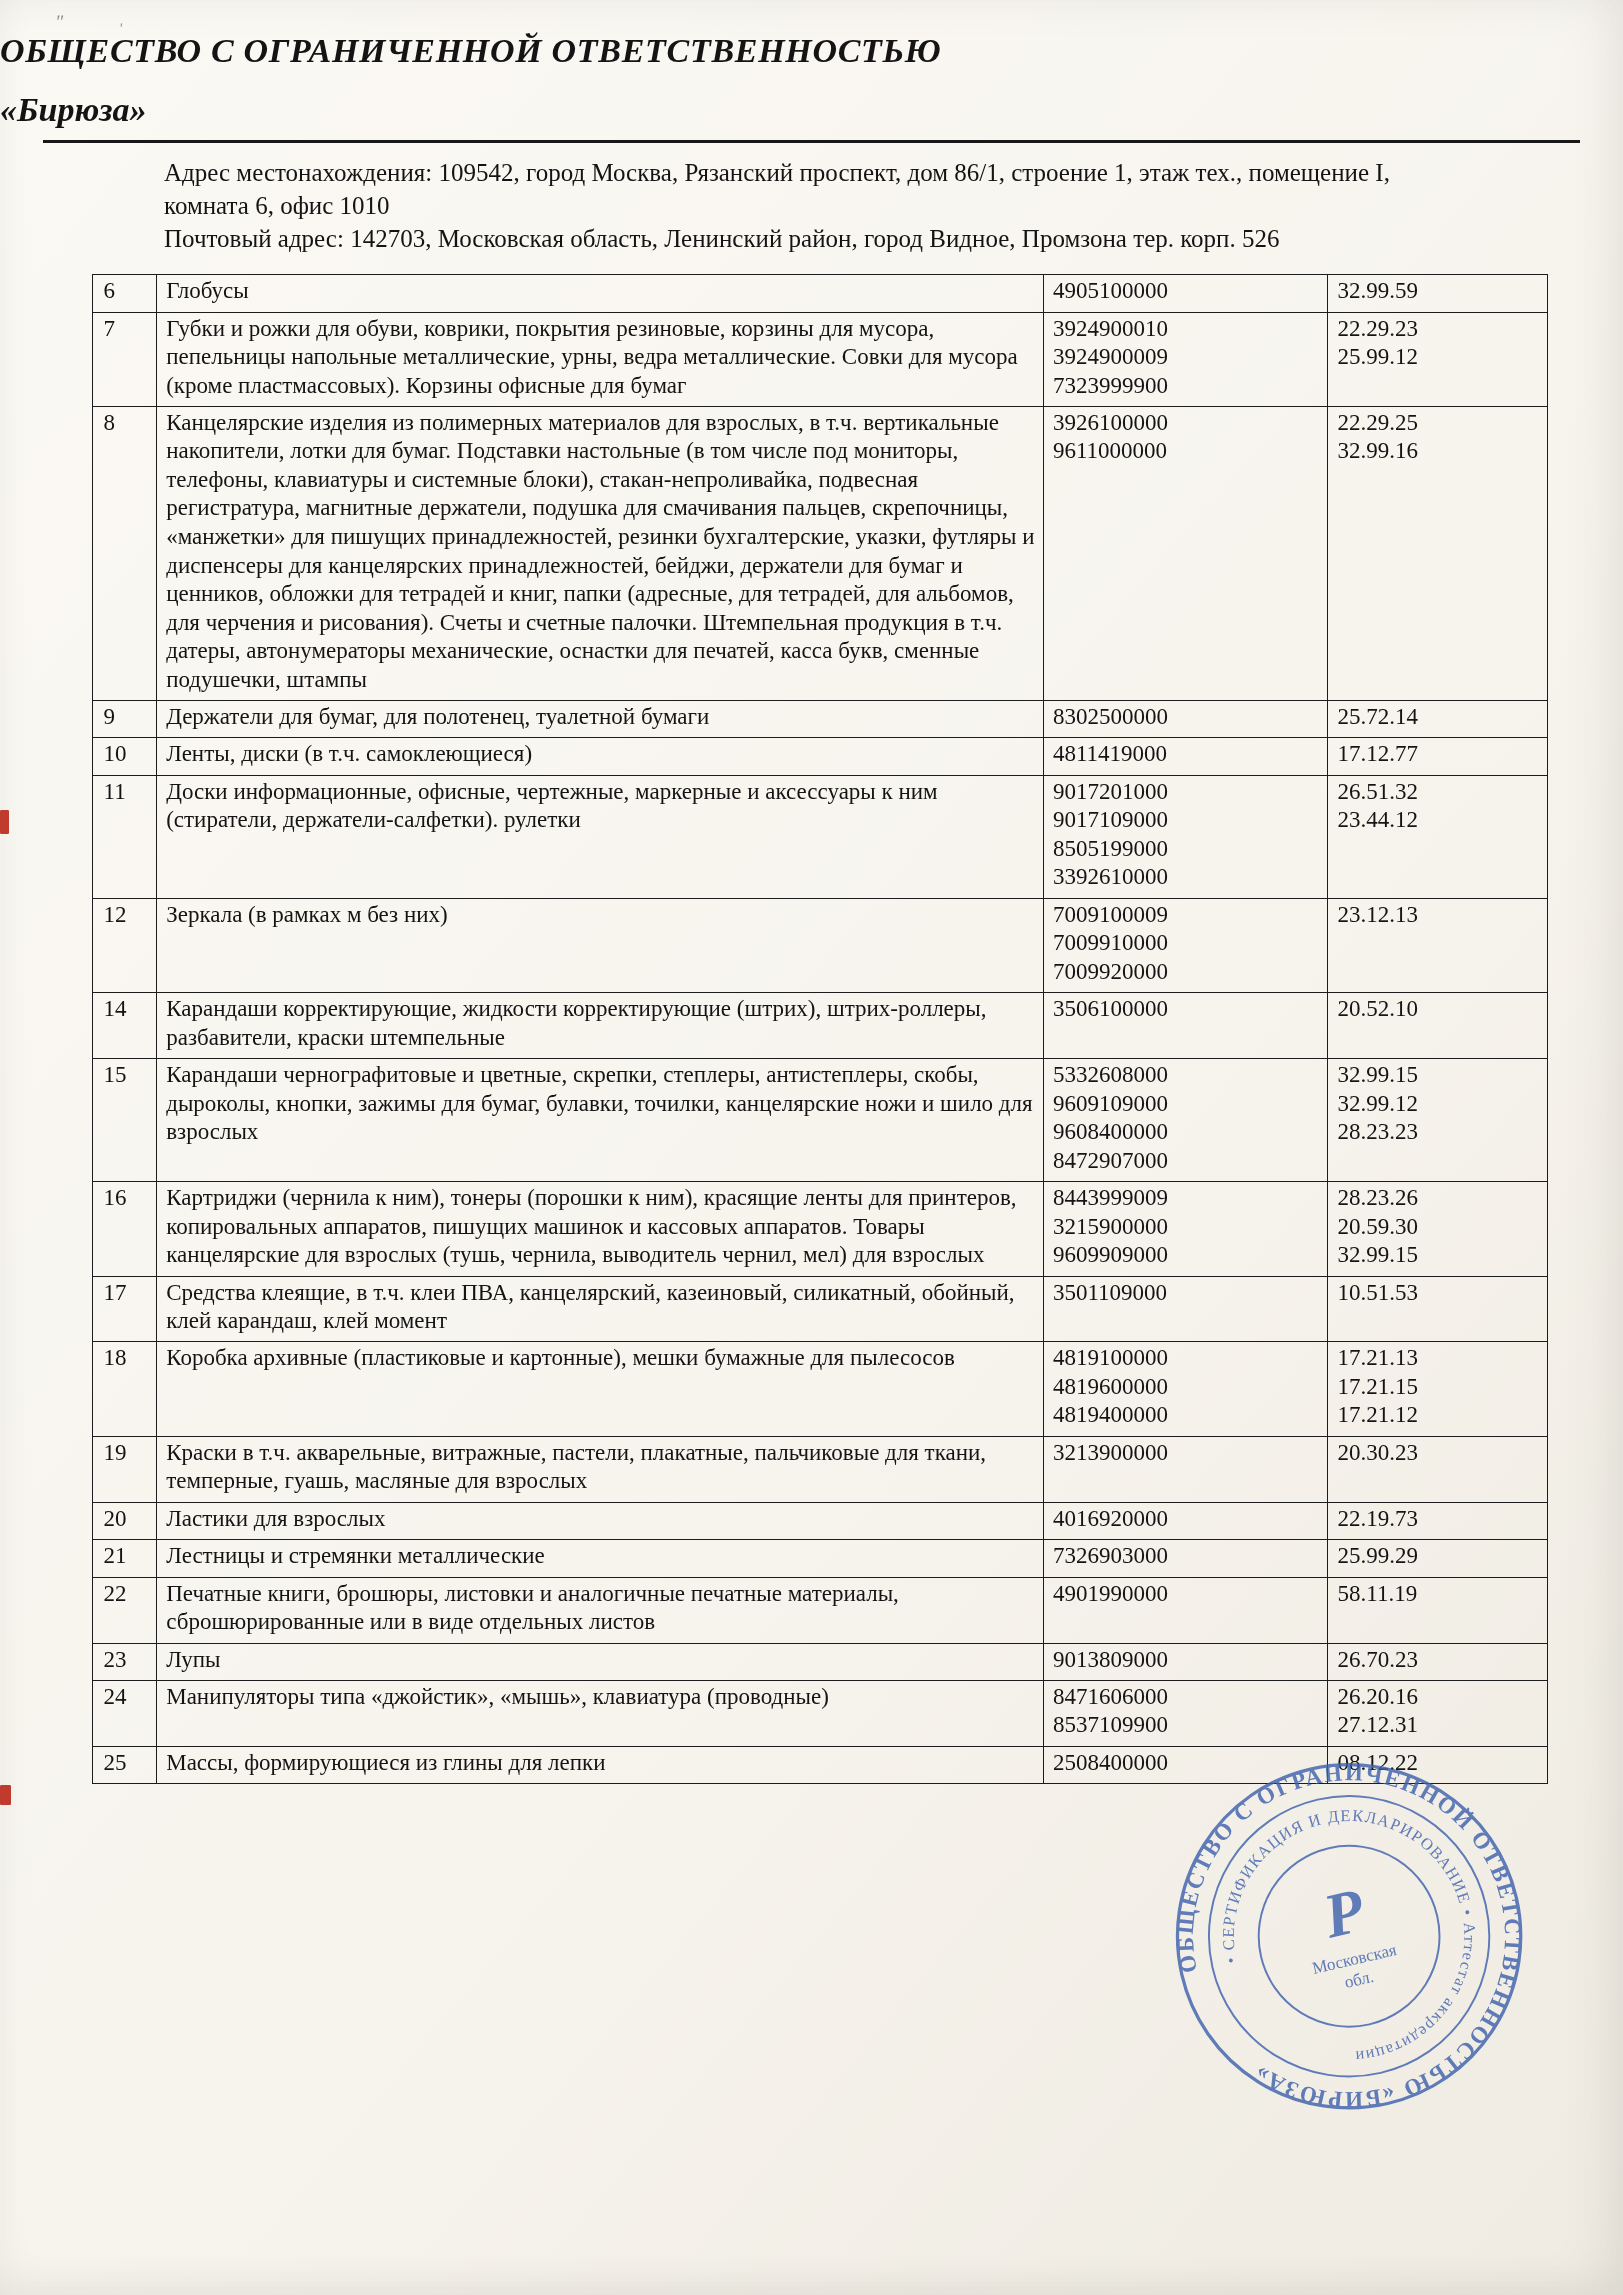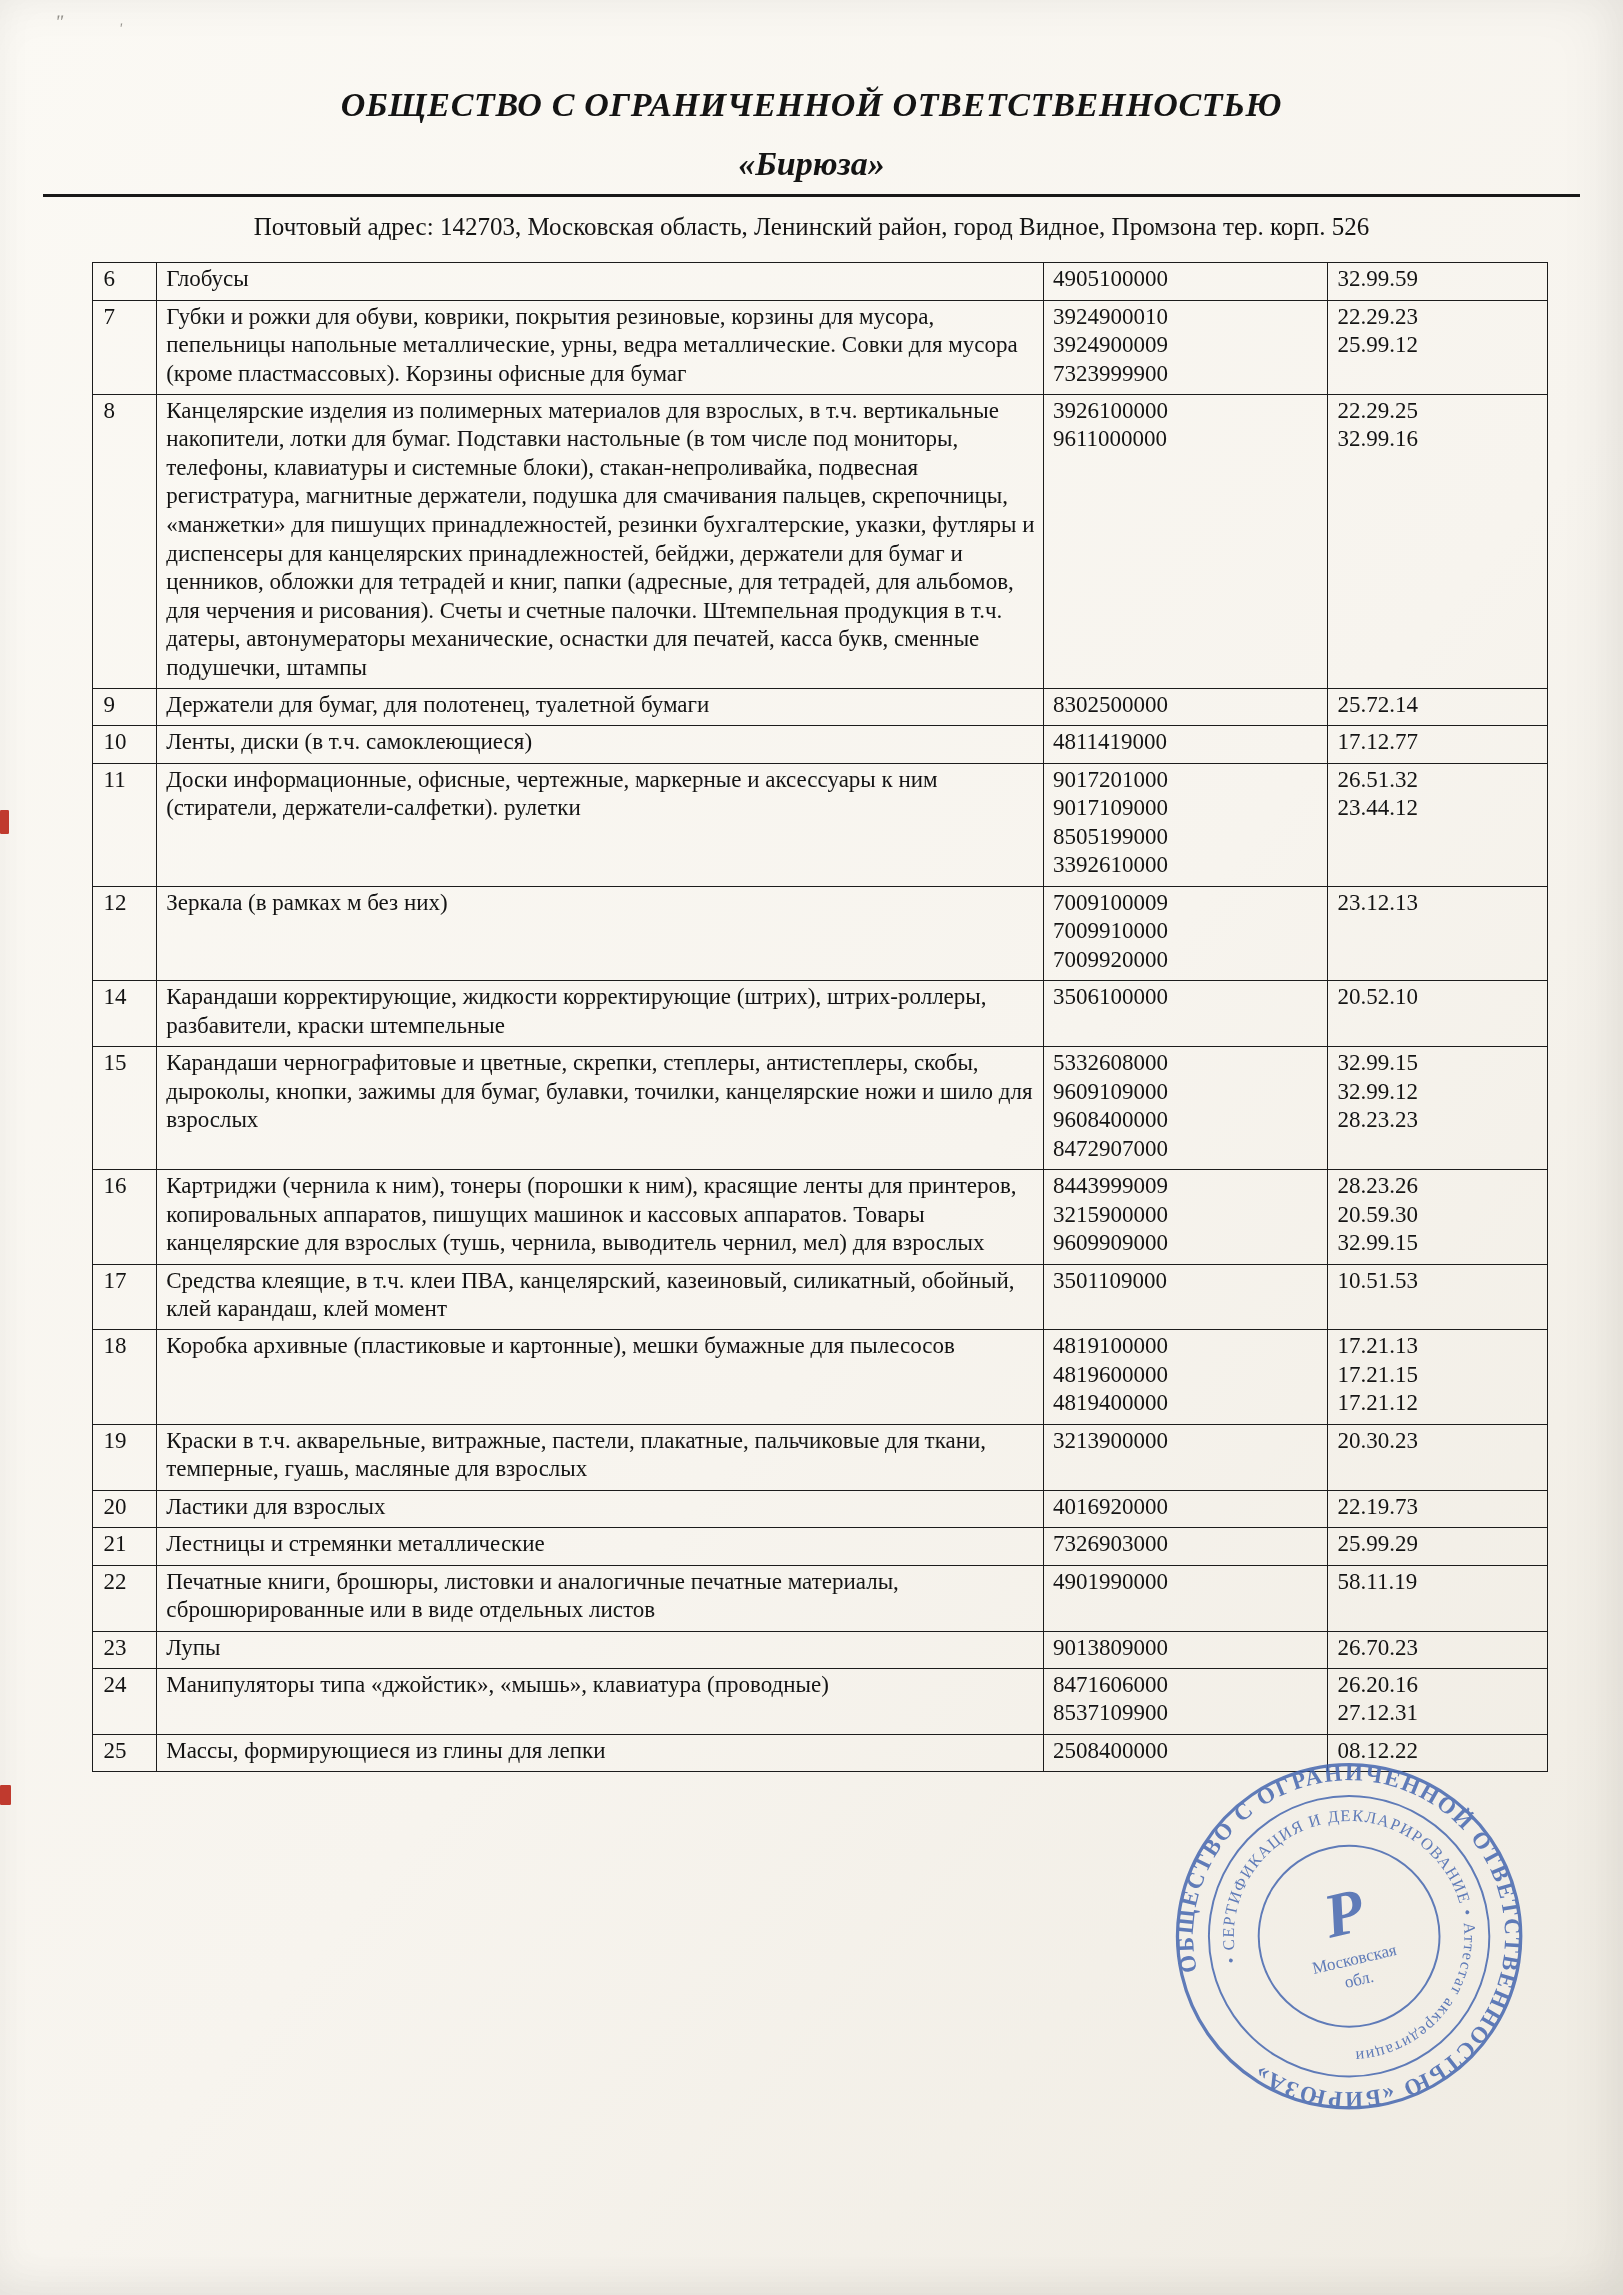--- a/index.html
+++ b/index.html
@@ -2,21 +2,21 @@
 <html style="font-size:10.5px"><head>
 <meta charset="utf-8">
 <style>
   html,body{margin:0;padding:0;background:#d8d5cf;}
   .page{
     position:relative;width:1623px;height:2295px;overflow:hidden;
     background:linear-gradient(130deg,#fbf9f4 0%,#f7f4ee 55%,#efebe2 100%);
     box-shadow:inset -19.6px 0 52px rgba(0,0,0,.05), inset 0 -13px 39px rgba(0,0,0,.04);
     font-family:"Liberation Serif","DejaVu Serif",serif;color:#141414;
   }
-  .header{text-align:center;padding-top:86px;}
+  .header{padding-top:32px;}
   .title-line1{font-size:34px;font-weight:bold;font-style:italic;letter-spacing:0.7px;}
   .title-line2{font-size:34px;font-weight:bold;font-style:italic;margin-top:21px;}
   .header-rule{width:1537px;margin:10.5px auto 13px;border:0;border-top:3.3px solid #181818;}
   .addr{font-size:25px;line-height:1.32;width:1295px;margin:0 auto;}
   .reg-block{margin-top:37px;font-size:25px;line-height:1.34;}
   table.products{border-collapse:collapse;margin:19.6px 0 0 92px;width:1426px;table-layout:fixed;}
   .products td{border:1.3px solid #1c1c1c;vertical-align:top;font-size:23px;line-height:1.24;padding:2px 6.5px 5.9px 9.2px;}
   td.c-num{width:46px;padding-left:10.5px;}
   td.c-desc{width:870px;}
   td.c-code{width:268px;margin-top:28px;}
@@ -32,20 +32,21 @@
 
 <div class="page">
 
   <span class="pen-mark" style="left:55px;top:10.5px;font-size:19.6px;">ʺ</span>
   <span class="pen-mark" style="left:119px;top:19.6px;font-size:14.4px;">ʹ</span>
 
   <div class="header">
     <div class="title-line1">ОБЩЕСТВО С ОГРАНИЧЕННОЙ ОТВЕТСТВЕННОСТЬЮ</div>
     <div class="title-line2">«Бирюза»</div>
     <hr class="header-rule">
+    <div class="addr">Адрес местонахождения: 109542, город Москва, Рязанский проспект, дом 86/1, строение 1, этаж тех., помещение I, комната 6, офис 1010</div>
     <div class="addr">Почтовый адрес: 142703, Московская область, Ленинский район, город Видное, Промзона тер. корп. 526</div>
   </div>
 
   <table class="products">
     <tbody>
         <tr>
     <td class="c-num">6</td>
     <td class="c-desc">Глобусы</td>
     <td class="c-code">
             <span class="code-line">4905100000</span>

